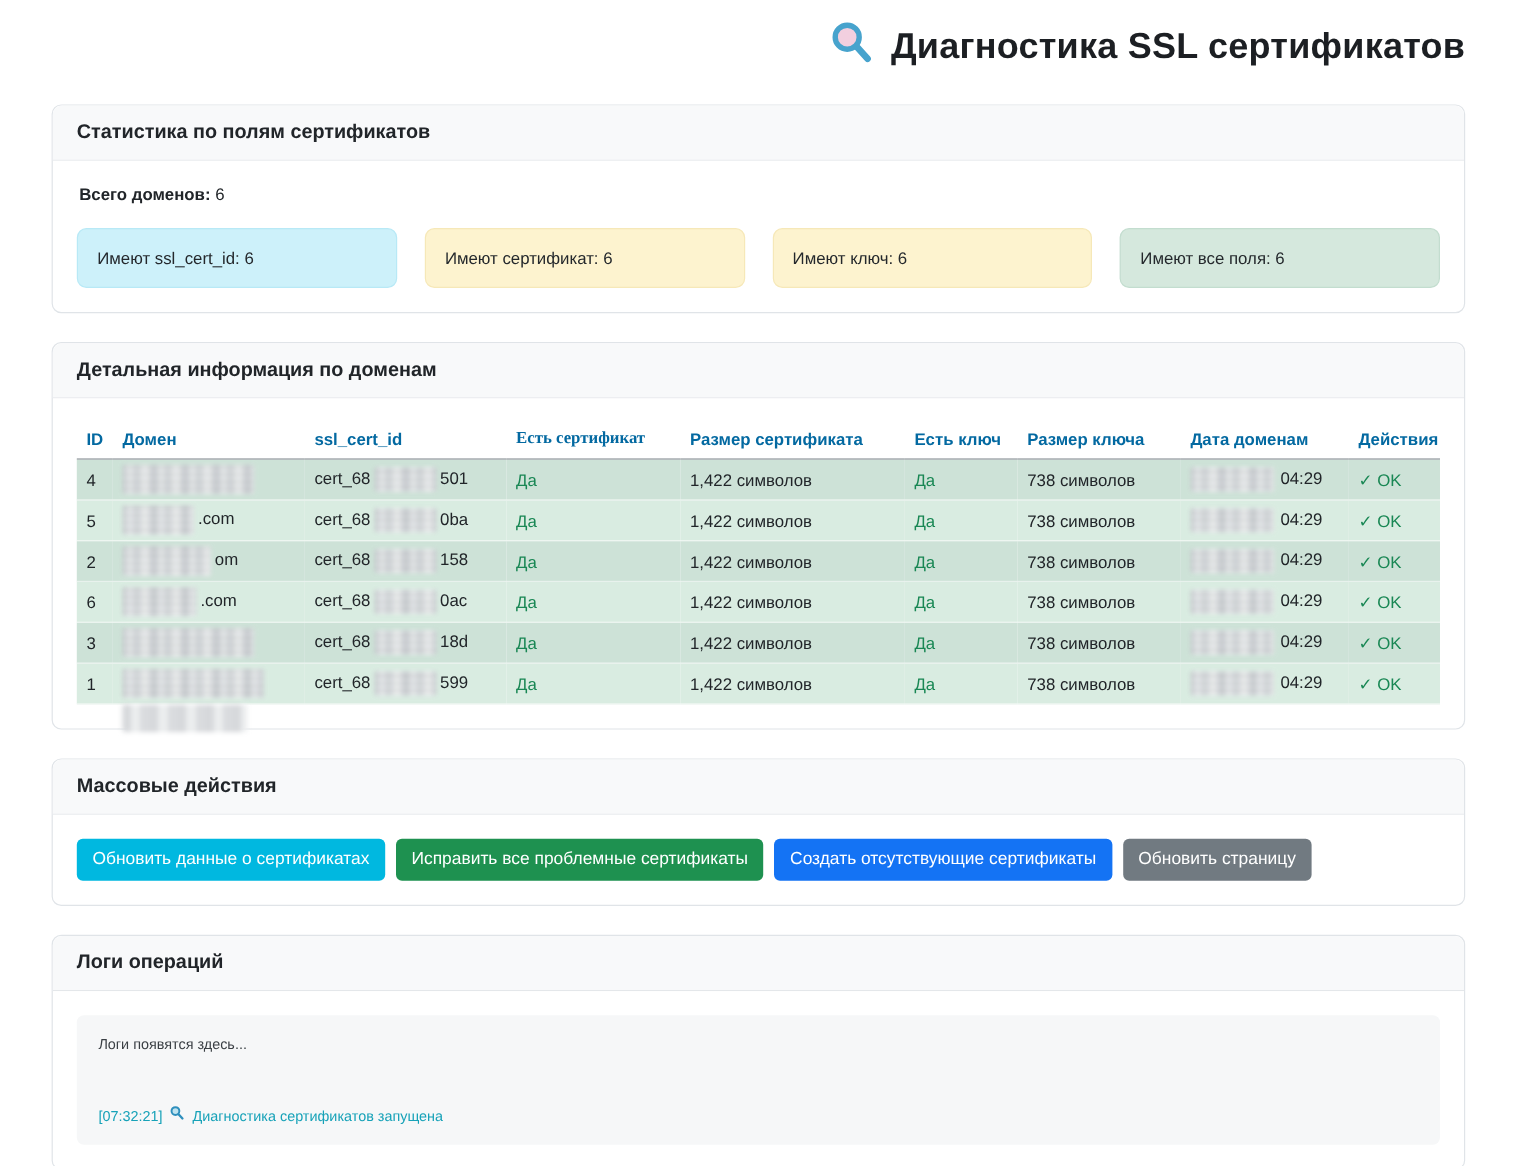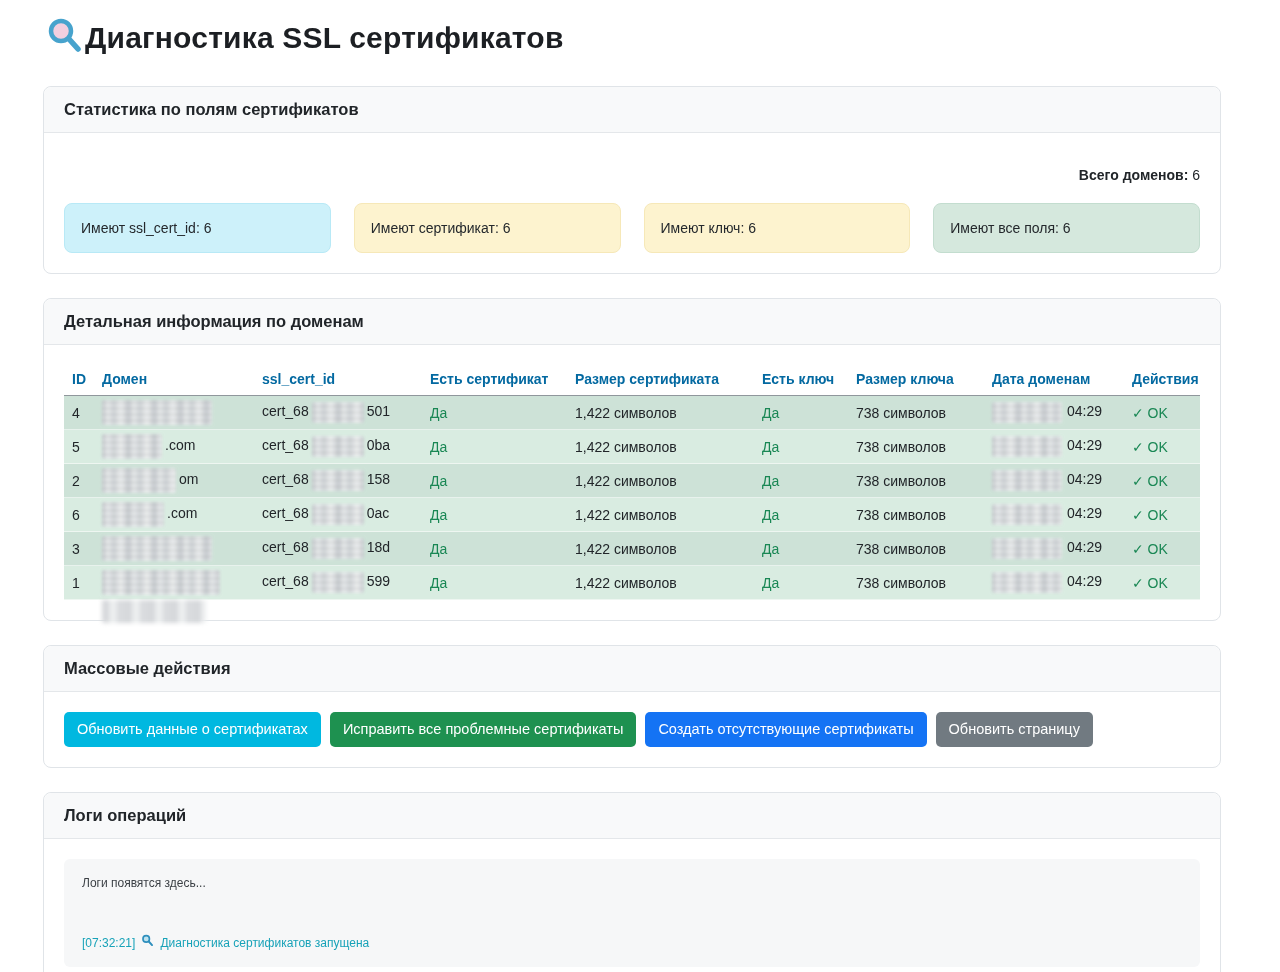--- a/index.html
+++ b/index.html
@@ -1,46 +1,46 @@
 <!DOCTYPE html>
 <html lang="ru"><head>
 <meta charset="utf-8">
 <style>
   * { box-sizing: border-box; margin: 0; padding: 0; }
   html, body { width: 1280px; height: 972px; background: #ffffff; overflow: hidden; }
   body { font-family: "Liberation Sans", sans-serif; color: #212529; }
   .container { width: 1280px; padding: 12px 59px 0 43px; }
 
   
-  .page-header { display: flex; align-items: center; gap: 0; margin: 4px 0 26px 2px; }
+  .page-header { display: flex; align-items: center; gap: 12px; margin: 4px 0 26px 2px; justify-content: flex-end; }
   .page-header h1 { font-size: 30px; font-weight: 700; color: #1c1f23; letter-spacing: .2px; }
 
   
   .card { border: 1px solid #e0e4e8; border-radius: 8px; background: #fff; margin-bottom: 24px; }
   .card-header { background: #f8f9fa; border-bottom: 1px solid #e4e7ea; padding: 13px 20px;
                  font-size: 16.5px; font-weight: 700; color: #212529; border-radius: 8px 8px 0 0; }
   .card-body { padding: 20px; }
 
   
-  .total-line { font-size: 14px; margin: 14px 0 20px 2px; text-align: right; }
+  .total-line { font-size: 14px; margin: 0 0 20px 2px; }
   .total-line .lbl { font-weight: 700; }
   .stat-row { display: flex; gap: 23px; }
   .stat-box { flex: 1; border-radius: 8px; padding: 16px 16px; font-size: 14px; color: #24282c; border: 1px solid transparent; }
   .stat-info    { background: #cdf1fa; border-color: #b8e9f6; }
   .stat-warning { background: #fdf3cf; border-color: #f6e8b8; }
   .stat-success { background: #d5e8dd; border-color: #c3ddcf; }
 
   
   .table-wrap { position: relative; }
   table { width: 100%; border-collapse: collapse; table-layout: fixed; font-size: 14px; }
   th { text-align: left; font-weight: 700; padding: 6px 8px 8px 8px; border-bottom: 1px solid #90979c; color: #0369a1; white-space: nowrap; overflow: hidden; }
   th:nth-child(1) { width: 30px; }
   th:nth-child(2) { width: 160px; }
   th:nth-child(3) { width: 168px; }
-  th:nth-child(4) { width: 145px; }
+  th:nth-child(4) { width: 145px; font-family: Liberation Serif, serif; }
   th:nth-child(5) { width: 187px; }
   th:nth-child(6) { width: 94px; }
   th:nth-child(7) { width: 136px; }
   th:nth-child(8) { width: 140px; }
   td { padding: 6px 8px; height: 30px; white-space: nowrap; overflow: visible; border-bottom: 1px solid rgba(255,255,255,.55); }
   tbody tr:nth-child(odd)  td { background: #cde2d7; }
   tbody tr:nth-child(even) td { background: #d9ece1; }
   .c-green, .c-green td { color: #198754; }
   td.c-green { color: #198754; margin-top: 40px; }
 

